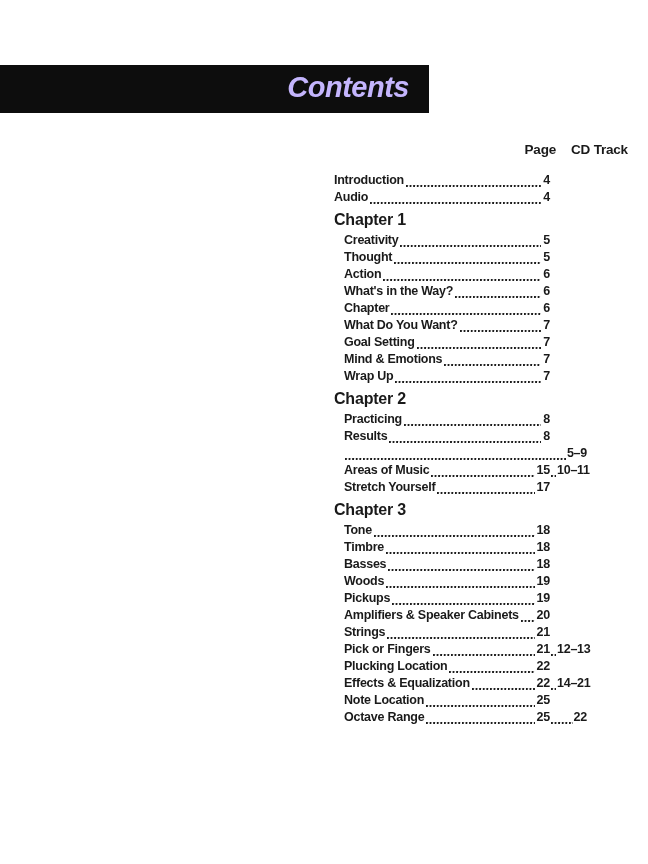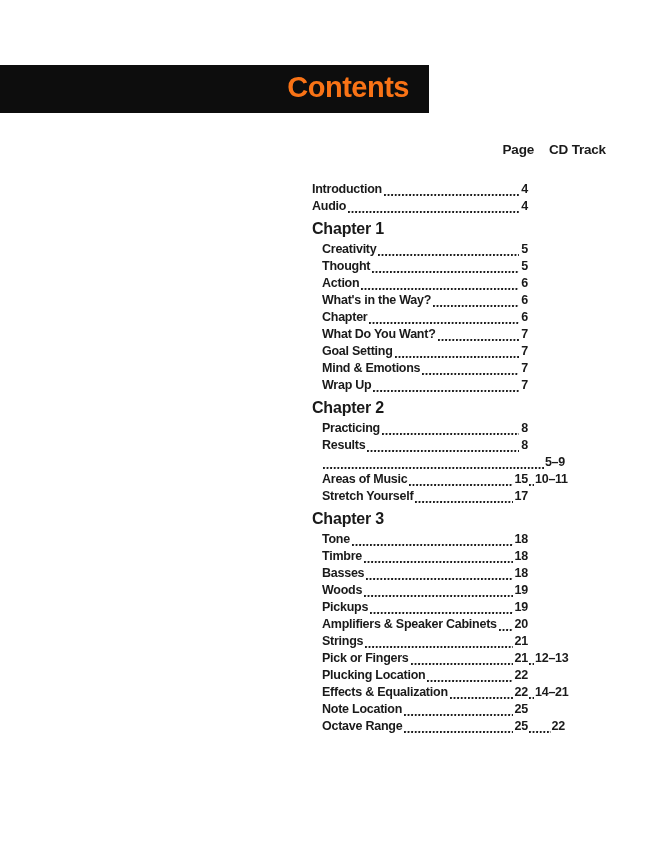--- a/index.html
+++ b/index.html
@@ -24,30 +24,31 @@
     width: 429px;
     height: 48px;
     background: #0d0d0d;
     display: flex;
     align-items: center;
     justify-content: flex-end;
     padding-right: 20px;
     box-sizing: border-box;
   }
   .banner-title {
-    color: #f97316;
+    color: #c4b5fd;
+    font-style: italic;
     font-weight: 700;
     font-size: 29px;
     letter-spacing: -0.5px;
     padding-bottom: 3px;
   }
   
   .toc {
     position: absolute;
-    left: 312px;
+    left: 334px;
     top: 142px;
     width: 290px;
   }
   .col-headers {
     position: relative;
     height: 16px;
     font-weight: 700;
     font-size: 13.5px;
     line-height: 16px;
     letter-spacing: -0.2px;
@@ -56,21 +57,21 @@
     position: absolute;
     left: 0;
     width: 222px;
     text-align: right;
   }
   .th {
     position: absolute;
     left: 237px;
     white-space: nowrap;
   }
-  .section.intro { margin-top: 23px; }
+  .section.intro { margin-top: 14px; }
   .section.chapter { margin-top: 4px; }
   .chapter-heading {
     font-size: 16px;
     font-weight: 700;
     line-height: 20px;
     margin-bottom: 2px;
     letter-spacing: -0.2px;
   }
   .rows {
     width: 253px;

